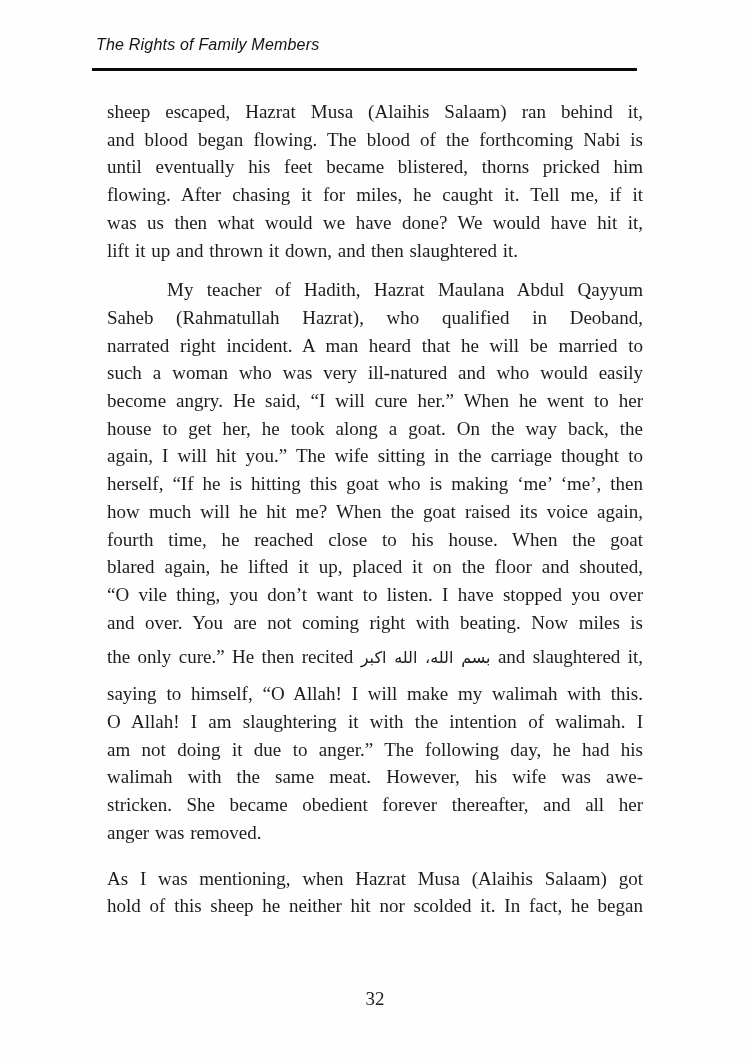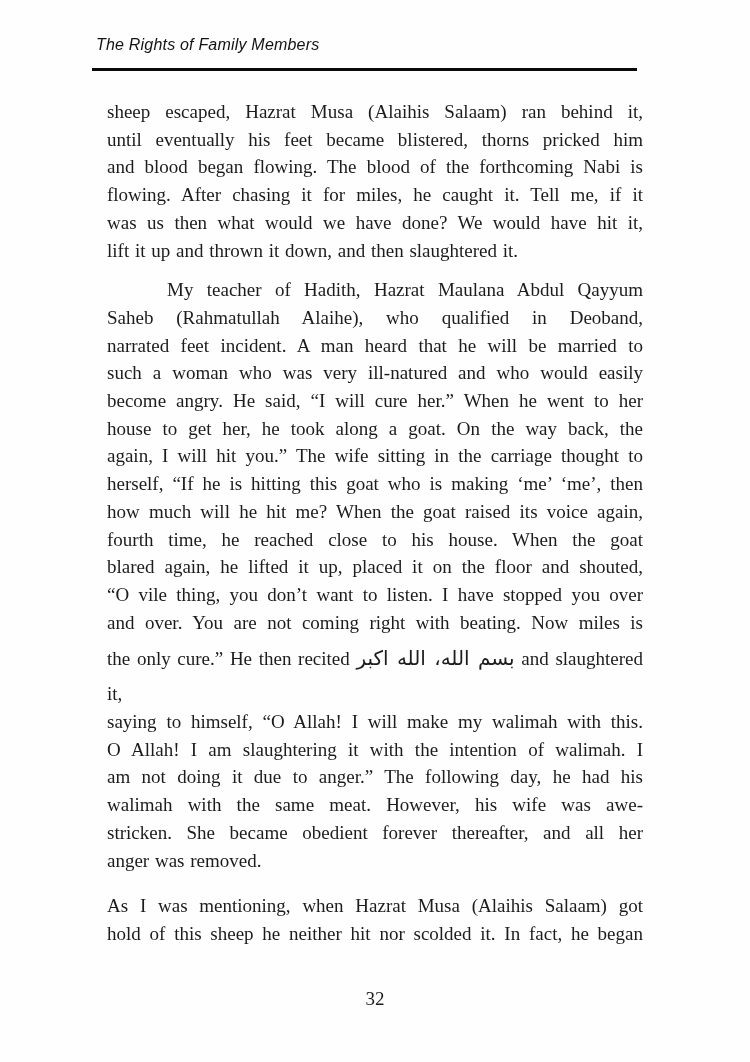--- a/index.html
+++ b/index.html
@@ -56,21 +56,21 @@
   }
   .line.line-last {
     text-align: right;
     text-align-last: left;
   }
   .line.line-indent {
     text-indent: 60px;
   }
   .arabic {
     font-family: "DejaVu Sans", sans-serif;
-    font-size: 20px;
+    font-size: 16px;
     line-height: 44px;
     unicode-bidi: isolate;
     direction: rtl;
   }
   .page-number {
     position: absolute;
     left: 0;
     top: 988px;
     width: 750px;
     text-align: center;
@@ -80,30 +80,30 @@
 </style>
 </head>
 <body>
 
 <div class="page">
   <div class="running-header">The Rights of Family Members</div>
   <div class="header-rule"></div>
   <div class="doc-body">
       <div class="para">
         <div class="line">sheep escaped, Hazrat Musa (Alaihis Salaam) ran behind it,</div>
+        <div class="line">and blood began flowing. The blood of the forthcoming Nabi is</div>
         <div class="line">until eventually his feet became blistered, thorns pricked him</div>
-        <div class="line">and blood began flowing. The blood of the forthcoming Nabi is</div>
         <div class="line">flowing. After chasing it for miles, he caught it. Tell me, if it</div>
         <div class="line">was us then what would we have done? We would have hit it,</div>
         <div class="line line-last">lift it up and thrown it down, and then slaughtered it.</div>
       </div>
       <div class="para">
         <div class="line line-indent">My teacher of Hadith, Hazrat Maulana Abdul Qayyum</div>
-        <div class="line">Saheb (Rahmatullah Alaihe), who qualified in Deoband,</div>
-        <div class="line">narrated feet incident. A man heard that he will be married to</div>
+        <div class="line">Saheb (Rahmatullah Hazrat), who qualified in Deoband,</div>
+        <div class="line">narrated right incident. A man heard that he will be married to</div>
         <div class="line">such a woman who was very ill-natured and who would easily</div>
         <div class="line">become angry. He said, “I will cure her.” When he went to her</div>
         <div class="line">house to get her, he took along a goat. On the way back, the</div>
         <div class="line">again, I will hit you.” The wife sitting in the carriage thought to</div>
         <div class="line">herself, “If he is hitting this goat who is making ‘me’ ‘me’, then</div>
         <div class="line">how much will he hit me? When the goat raised its voice again,</div>
         <div class="line">fourth time, he reached close to his house. When the goat</div>
         <div class="line">blared again, he lifted it up, placed it on the floor and shouted,</div>
         <div class="line">“O vile thing, you don’t want to listen. I have stopped you over</div>
         <div class="line">and over. You are not coming right with beating. Now miles is</div>

